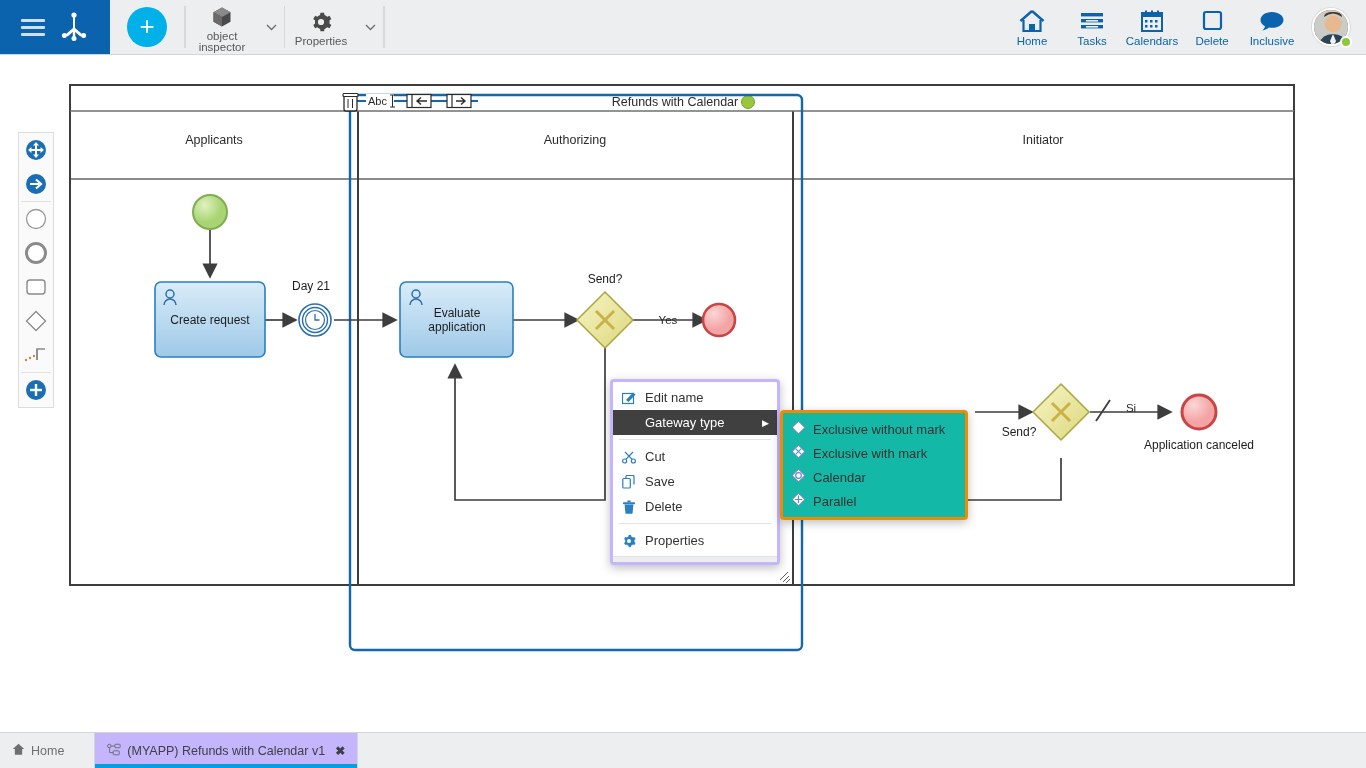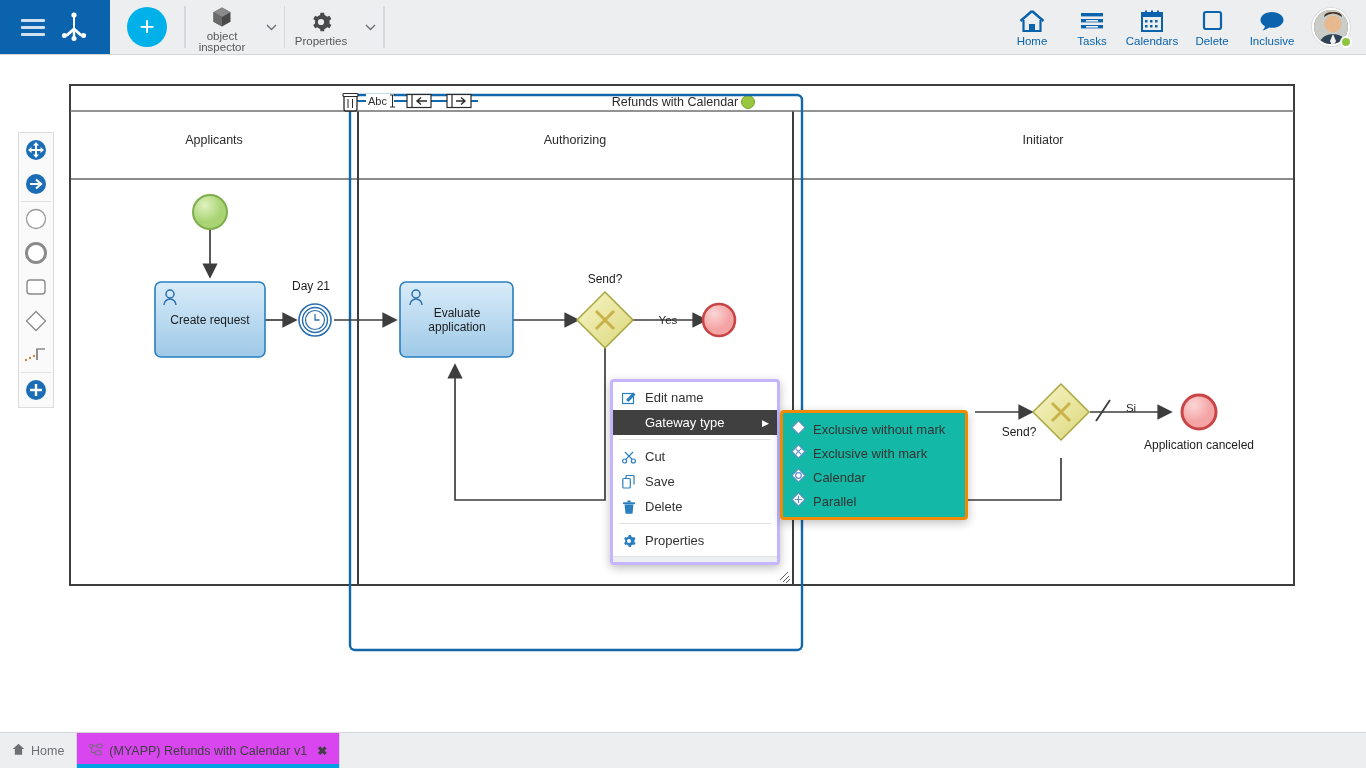--- a/index.html
+++ b/index.html
@@ -122,22 +122,22 @@
   .taskbar {
     position: absolute; left: 0; top: 732px; width: 1366px; height: 36px;
     background: #eceef0; border-top: 1px solid #d3d6d9;
     display: flex; align-items: stretch;
   }
   .tb-item {
     display: flex; align-items: center; gap: 6px;
     padding: 0 12px; font-size: 12.5px; color: #6d6f72; cursor: pointer;
   }
   .tb-item.active {
-    background: #d946ef; color: #3f4042; position: relative;
-    border-left: 1px solid #d3d6d9; border-right: 1px solid #d3d6d9;
+    background: #c4b5fd; color: #3f4042; position: relative;
+    border-left: 1px solid #d3d6d9; border-right: 1px solid #d3d6d9; margin-left: 18px;
   }
   .tb-item.active::after {
     content: ""; position: absolute; left: 0; right: 0; bottom: 0;
     height: 4px; background: #00a0e3;
   }
   .tb-close { font-size: 12px; color: #3f4042; margin-left: 4px; font-weight: bold; }
 </style>
 </head>
 <body>
 

